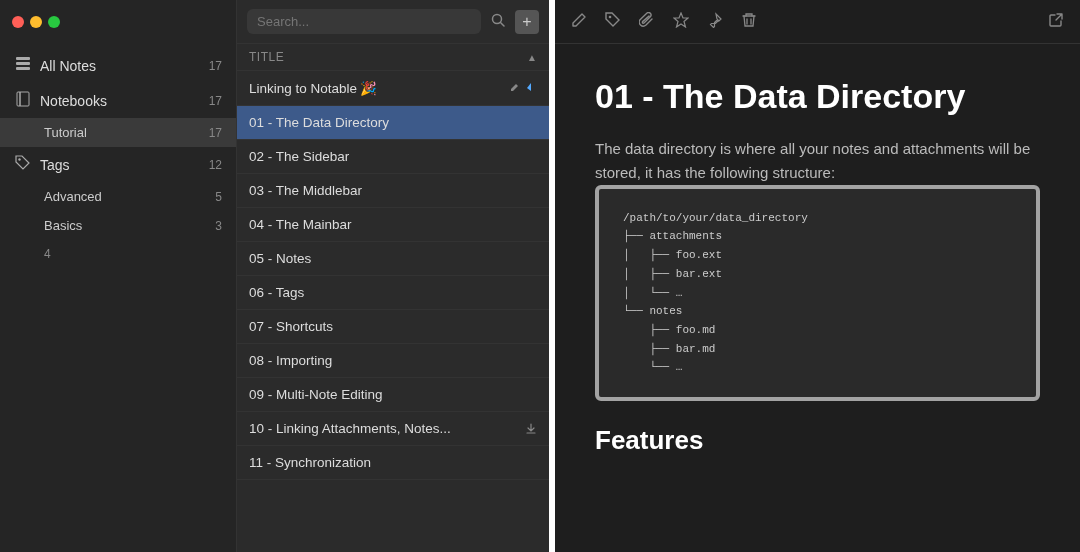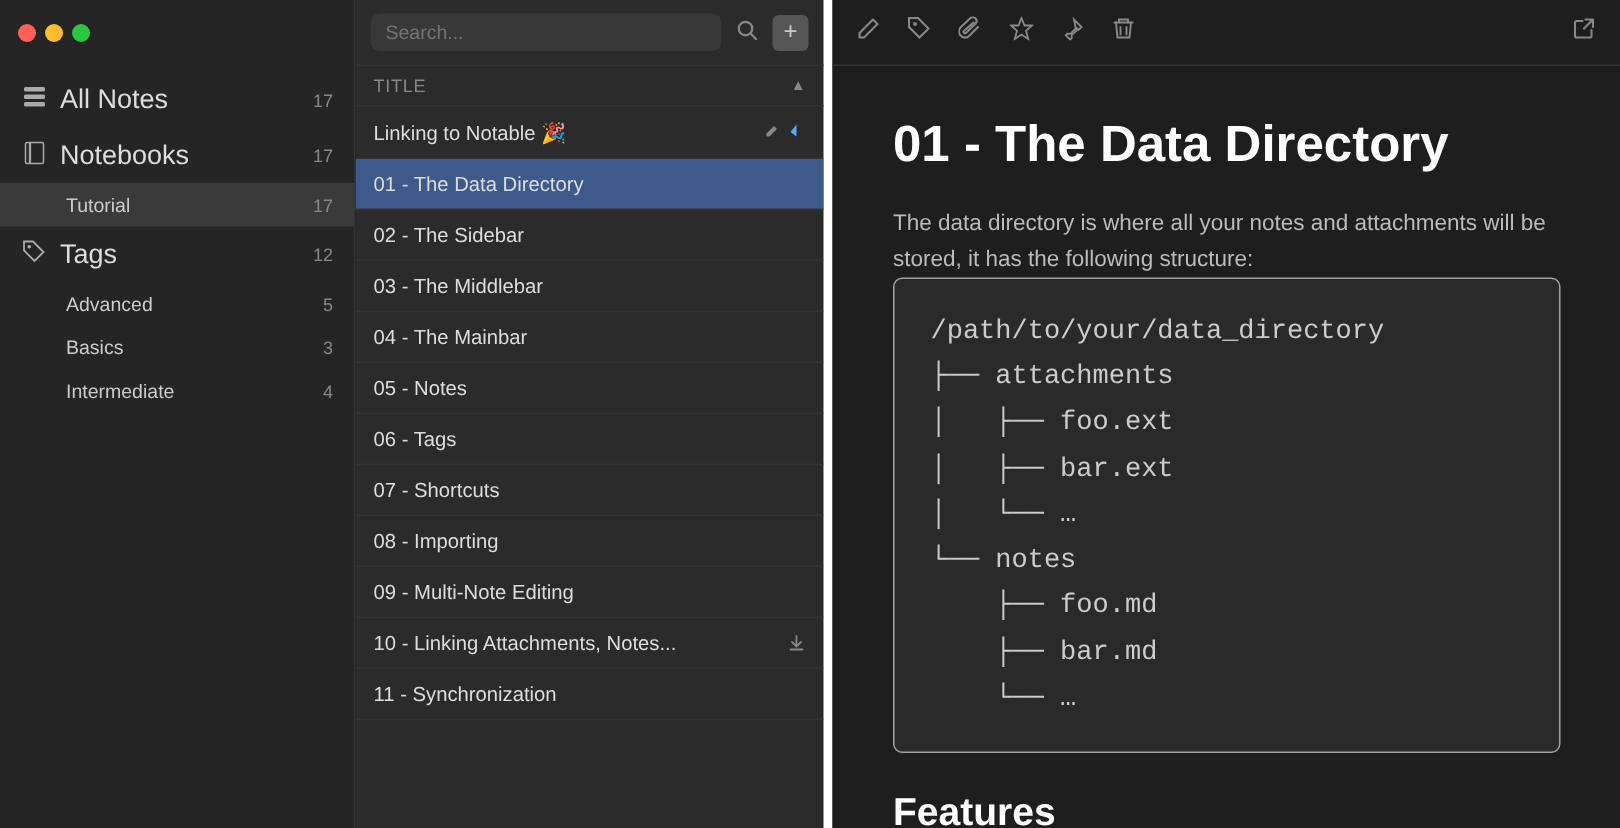--- a/index.html
+++ b/index.html
@@ -56,21 +56,21 @@
       border-radius: 0;
       gap: 8px;
     }
     .sidebar-item-icon {
       font-size: 14px;
       width: 18px;
       text-align: center;
     }
     .sidebar-item-label {
       flex: 1;
-      font-size: 18px;
+      font-size: 14px;
       color: #ddd;
     }
     .sidebar-item-count {
       font-size: 12px;
       color: #888;
       min-width: 20px;
       text-align: right;
     }
     .sidebar-sub-item {
       display: flex;
@@ -208,25 +208,25 @@
       margin-bottom: 20px;
       line-height: 1.2;
     }
     .content-p {
       font-size: 15px;
       color: #bbb;
       line-height: 1.6;
     }
     .code-block {
       background: #2a2a2a;
-      border: 1px solid #a3a3a3;
+      border: 4px solid #a3a3a3;
       border-radius: 6px;
       padding: 20px 24px;
       font-family: 'Courier New', Courier, monospace;
-      font-size: 18px;
+      font-size: 11px;
       color: #ccc;
       line-height: 1.7;
       margin-bottom: 24px;
       white-space: pre;
     }
     .content-h2 {
       font-size: 26px;
       font-weight: 700;
       color: #fff;
     }
@@ -284,21 +284,20 @@
     </div>
     <div class="sidebar-sub-item">
       <span class="sidebar-sub-label">Advanced</span>
       <span class="sidebar-sub-count">5</span>
     </div>
     <div class="sidebar-sub-item">
       <span class="sidebar-sub-label">Basics</span>
       <span class="sidebar-sub-count">3</span>
     </div>
     <div class="sidebar-sub-item">
-      <span class="sidebar-sub-label">Intermediate</span>
       <span class="sidebar-sub-count">4</span>
     </div>
   </div>
 </div>
 
 <div class="middlebar">
   <div class="search-bar">
     <input class="search-input" type="text" placeholder="Search..." style="">
     <span class="search-icon-btn">
       <svg width="14" height="14" viewBox="0 0 14 14" fill="none">

